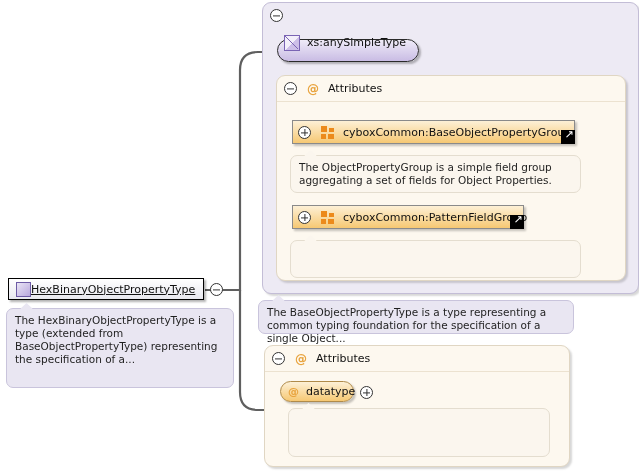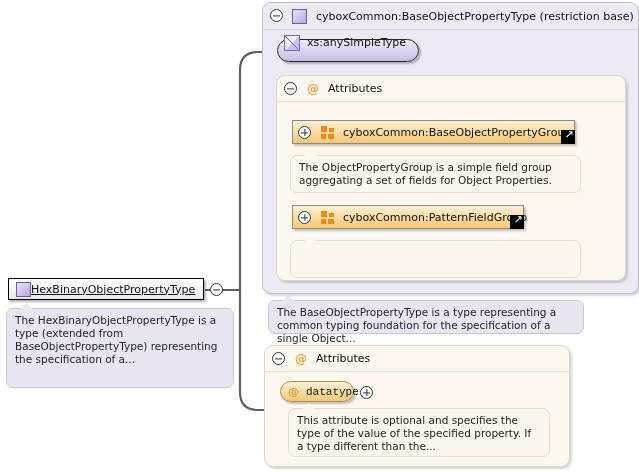--- a/index.html
+++ b/index.html
@@ -207,36 +207,36 @@
 
   
   #base-panel-toggle { position: absolute; left: 270px; top: 9px; }
   #attr-top-toggle   { position: absolute; left: 284px; top: 82px; }
   #attr-bot-toggle   { position: absolute; left: 272px; top: 352px; }
   #group-base-toggle    { position: absolute; left: 298px; top: 126px; }
   #group-pattern-toggle { position: absolute; left: 298px; top: 211px; }
   #datatype-toggle      { position: absolute; left: 360px; top: 386px; }
 
   
-  #doc-base-type { left: 268px; top: 300px; width: 316px; height: 34px; }
+  #doc-base-type { left: 258px; top: 300px; width: 316px; height: 34px; }
 
   
   #datatype-box {
     position: absolute; left: 280px; top: 381px;
     height: 21px; width: 74px;
     display: flex; align-items: center;
     background: linear-gradient(#fdf0d6, #f6c873);
     border: 1px solid #b08b4a;
     border-radius: 11px 11px 11px 11px;
     box-shadow: 2px 2px 2px rgba(0,0,0,0.22);
     box-sizing: border-box;
     padding-left: 7px;
   }
   #datatype-box .at-sign { color: #e8a33d; font-size: 11px; font-weight: bold; }
-  #datatype-box .label { margin-left: 7px; font-size: 11px; color: #111; font-family: Liberation Mono, monospace; }
+  #datatype-box .label { margin-left: 7px; font-size: 11px; color: #111; }
 
   #doc-datatype { left: 288px; top: 408px; width: 262px; height: 49px; }
 </style>
 </head>
 <body>
 
 <svg id="connector" viewBox="0 0 70 380" width="70" height="380">
   <path d="M 0 250 L 35 250 L 35 30 Q 35 12 53 12 L 70 12" fill="none" stroke="#5f5f5f" stroke-width="2.2"></path>
   <path d="M 35 250 L 35 352 Q 35 370 53 370 L 70 370" fill="none" stroke="#5f5f5f" stroke-width="2.2"></path>
 </svg>
@@ -246,25 +246,20 @@
   <span class="label">HexBinaryObjectPropertyType</span>
 </div>
 <div id="left-toggle" class="toggle"></div>
 
 <div id="left-doc" class="doc-bubble doc-purple">
   <span class="tail"></span>
   <span>The HexBinaryObjectPropertyType is a type (extended from BaseObjectPropertyType) representing the specification of a...</span>
 </div>
 
 <div id="base-panel">
-  <div id="base-panel-header">
-    <span style="width:13px;flex:none;"></span>
-    <span class="glyph-box"></span>
-    <span class="label">cyboxCommon:BaseObjectPropertyType (restriction base)</span>
-  </div>
 
   <div id="simple-type-pill">
     <span class="tri"></span>
     <span class="label">xs:anySimpleType</span>
   </div>
 </div>
 <div id="base-panel-toggle" class="toggle"></div>
 
 <div id="attr-panel-top" class="attr-panel">
   <div class="attr-header">
@@ -325,14 +320,13 @@
 <div id="attr-bot-toggle" class="toggle"></div>
 
 <div id="datatype-box">
   <span class="at-sign">@</span>
   <span class="label">datatype</span>
 </div>
 <div id="datatype-toggle" class="toggle plus"></div>
 
 <div id="doc-datatype" class="doc-bubble doc-cream">
   <span class="tail"></span>
-  <span>This attribute is optional and specifies the type of the value of the specified property. If a type different than the...</span>
 </div>
 
 </body></html>

